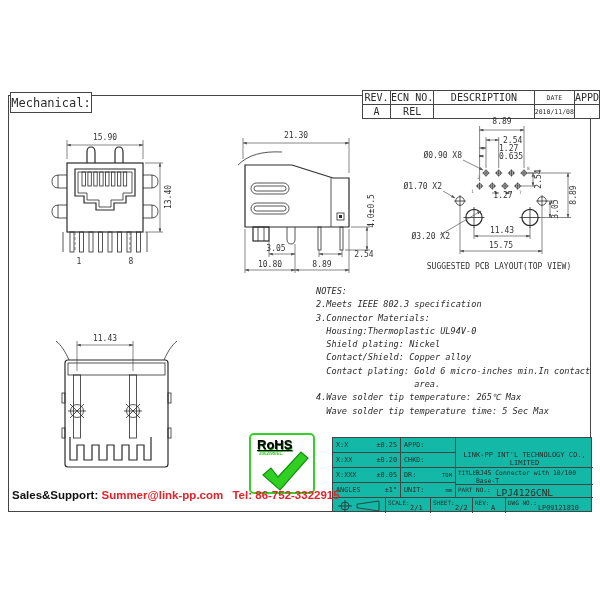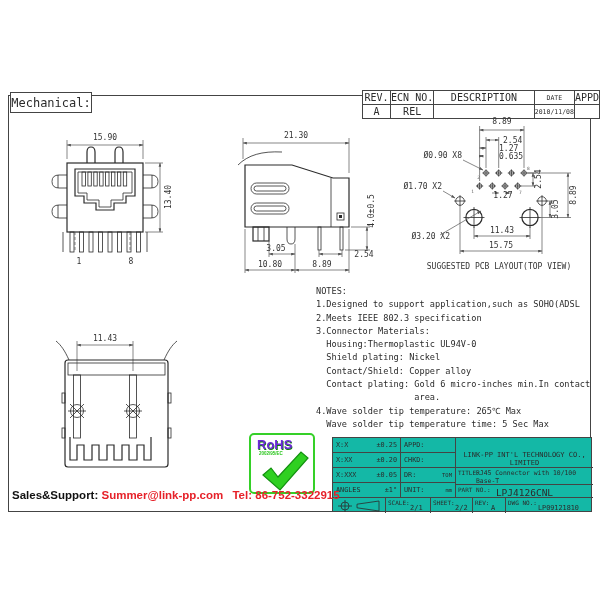--- a/index.html
+++ b/index.html
@@ -9,33 +9,33 @@
   #sheet-border{left:8px;top:95px;width:583px;height:417px;border:1px solid #444;box-sizing:border-box;}
   #mech-box{left:10px;top:92px;width:82px;height:21px;border:1px solid #444;background:#fff;
             font-size:12px;display:flex;align-items:center;justify-content:center;box-sizing:border-box;}
   
   #rev-table{left:362px;top:90px;border-collapse:collapse;background:#fff;}
   #rev-table td,#rev-table th{border:1px solid #444;font-weight:normal;font-size:10px;
         text-align:center;padding:0;height:13px;overflow:hidden;white-space:nowrap;}
   .c-rev{width:28px}.c-ecn{width:36px}.c-desc{width:110px}.c-date{width:33px;font-size:6.5px!important}.c-appd{width:23px}
   
   #notes{left:316px;top:285px;width:280px;font-size:8.6px;line-height:13.3px;}
-  .note-line{white-space:pre;}
+  .note-line{white-space:pre;font-style:italic;}
   
   svg text{font-family:"DejaVu Sans Mono",monospace;font-size:8px;fill:#333;}
   .ol{fill:none;stroke:#2b2b2b;stroke-width:1.2;}
   .th{fill:none;stroke:#2b2b2b;stroke-width:0.8;}
   .dim{stroke:#555;stroke-width:0.7;fill:none;}
   .dsh{stroke:#555;stroke-width:0.7;stroke-dasharray:3 2;fill:none;}
   .pin-num{font-size:4.5px;fill:#666;}
   
   #rohs{left:249px;top:433px;width:66px;height:61px;border:2px solid #35d028;border-radius:5px;
         box-sizing:border-box;background:#fff;}
-  #rohs .t1{position:absolute;left:6px;top:2px;font-size:13px;font-weight:bold;color:#6d28d9;
-        font-family:"Liberation Sans",sans-serif;text-shadow:0.6px 0.6px 0 #0d7d0a;}
+  #rohs .t1{position:absolute;left:6px;top:2px;font-size:13px;font-weight:bold;color:#000000;
+        font-family:"Liberation Sans",sans-serif;text-shadow:0.6px 0.6px 0 #0d7d0a;text-decoration:underline;}
   #rohs .t2{position:absolute;left:8px;top:16px;font-size:4.5px;font-weight:bold;color:#27c519;
         font-family:"Liberation Sans",sans-serif;}
   
   #tb{left:332px;top:437px;width:260px;height:75px;border:1px solid #444;box-sizing:border-box;background:#14b8a6;}
   .cell{position:absolute;box-sizing:border-box;border-right:1px solid #444;border-bottom:1px solid #444;overflow:hidden;}
   .tol{display:flex;justify-content:space-between;align-items:center;padding:0 3px;font-size:6.8px;}
   .lab-sm{position:absolute;left:2px;top:1px;font-size:6px;}
   
   #contact{left:12px;top:489px;font-family:"Liberation Sans",sans-serif;font-size:11.5px;font-weight:bold;color:#111;white-space:nowrap;}
   #contact .red{color:#e62129;}
@@ -261,21 +261,20 @@
     <text x="100" y="120" text-anchor="middle">11.43</text>
     <line class="dim" x1="58" y1="94" x2="58" y2="141"></line>
     <line class="dim" x1="140" y1="94" x2="140" y2="141"></line>
     <line class="dim" x1="58" y1="138" x2="140" y2="138" marker-start="url(#arws)" marker-end="url(#arw)"></line>
     <text x="99" y="135" text-anchor="middle">15.75</text>
     <text x="97" y="156" text-anchor="middle" font-size="6.3">SUGGESTED PCB LAYOUT(TOP VIEW)</text>
   </svg>
 
   <div id="notes" class="abs">
     <div class="note-line">NOTES:</div>
-    <div class="note-line">1.Designed to support application,such as SOHO(ADSL</div>
     <div class="note-line">2.Meets IEEE 802.3 specification</div>
     <div class="note-line">3.Connector Materials:</div>
     <div class="note-line">  Housing:Thermoplastic UL94V-0</div>
     <div class="note-line">  Shield plating: Nickel</div>
     <div class="note-line">  Contact/Shield: Copper alloy</div>
     <div class="note-line">  Contact plating: Gold 6 micro-inches min.In contact</div>
     <div class="note-line">                   area.</div>
     <div class="note-line">4.Wave solder tip temperature: 265℃ Max</div>
     <div class="note-line">  Wave solder tip temperature time: 5 Sec Max</div>
   </div>

